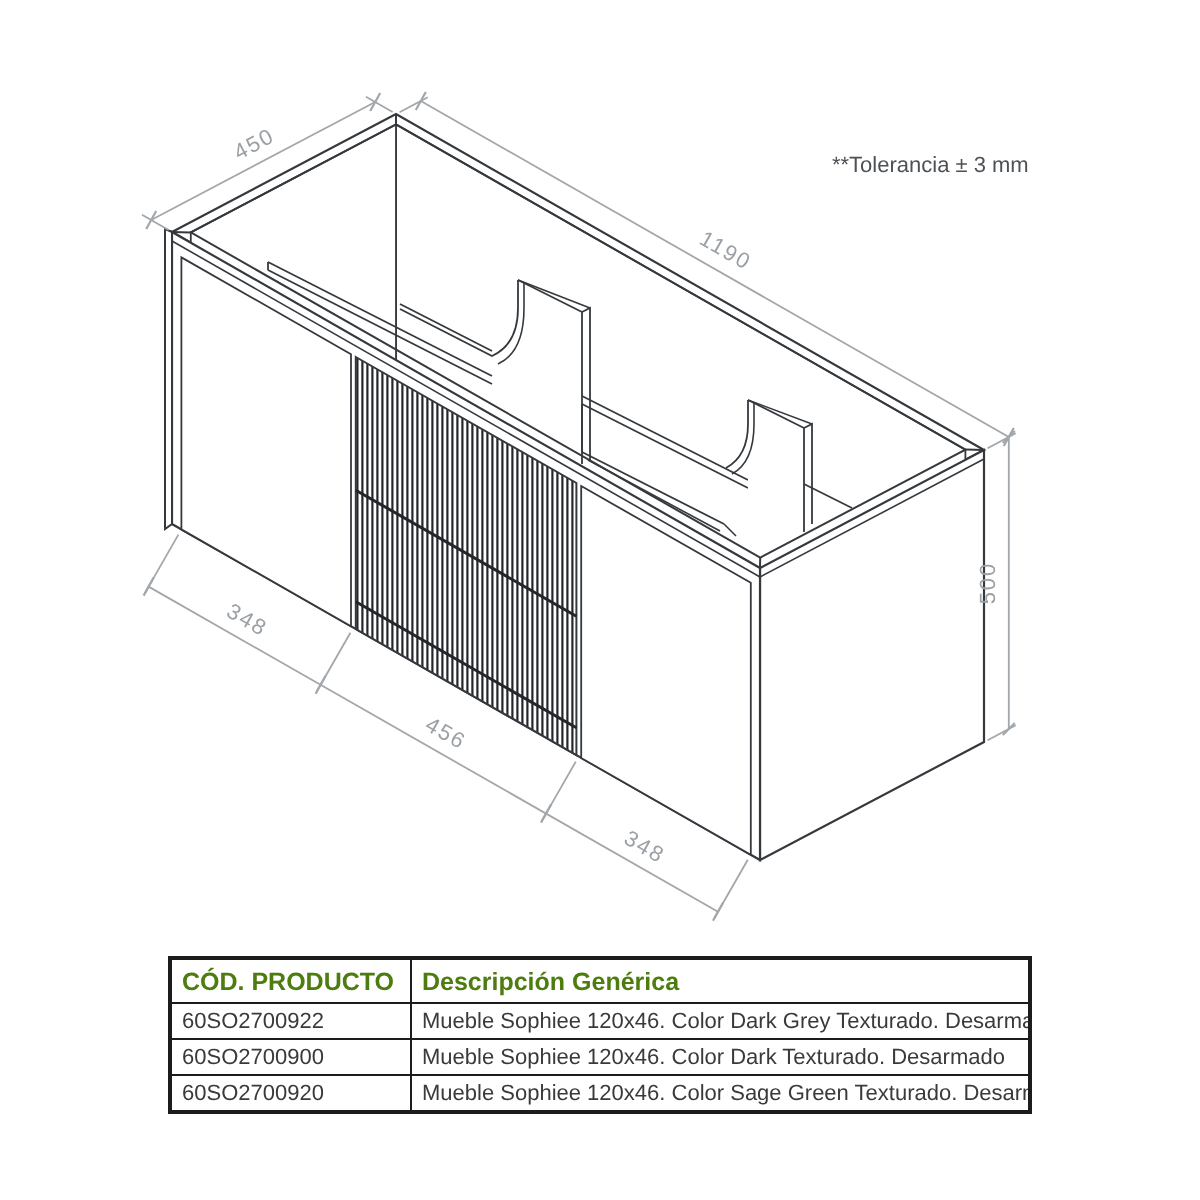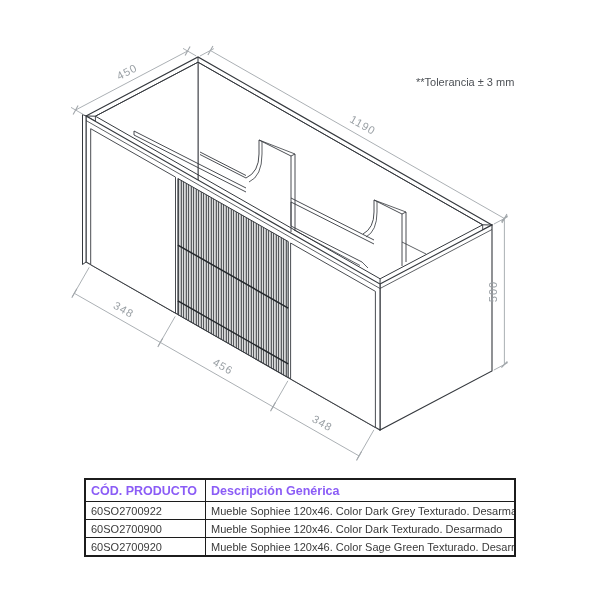--- a/index.html
+++ b/index.html
@@ -5,21 +5,21 @@
   html,body{margin:0;padding:0;background:#ffffff;}
   #page{position:relative;width:600px;height:600px;background:#ffffff;overflow:hidden;
         font-family:"Liberation Sans", sans-serif;}
   #drawing{position:absolute;left:0;top:0;}
   .dimtxt{font-family:"Liberation Sans", sans-serif;font-size:11px;fill:#9aa0a5;letter-spacing:1px;}
   .toltxt{font-family:"Liberation Sans", sans-serif;font-size:11px;fill:#4d5156;}
   
   #prod-table{position:absolute;left:84px;top:478px;width:432px;border-collapse:collapse;
               border:2px solid #1c1c1c;table-layout:fixed;}
   #prod-table td,#prod-table th{border:1.5px solid #1c1c1c;padding:1px 4px 1px 5px;
-              white-space:nowrap;overflow:hidden;color:#8b5cf6;text-align:left;}
+              white-space:nowrap;overflow:hidden;color:#4d7c0f;text-align:left;}
   #prod-table th{font-size:12.5px;font-weight:bold;height:19px;}
   #prod-table td{font-size:11px;font-weight:normal;height:15px;color:#3a3a3a;}
   .col-code{width:110px;}
 </style>
 </head>
 <body>
 
 <div id="page">
 
   <svg id="drawing" width="600" height="475" viewBox="0 0 600 475">

